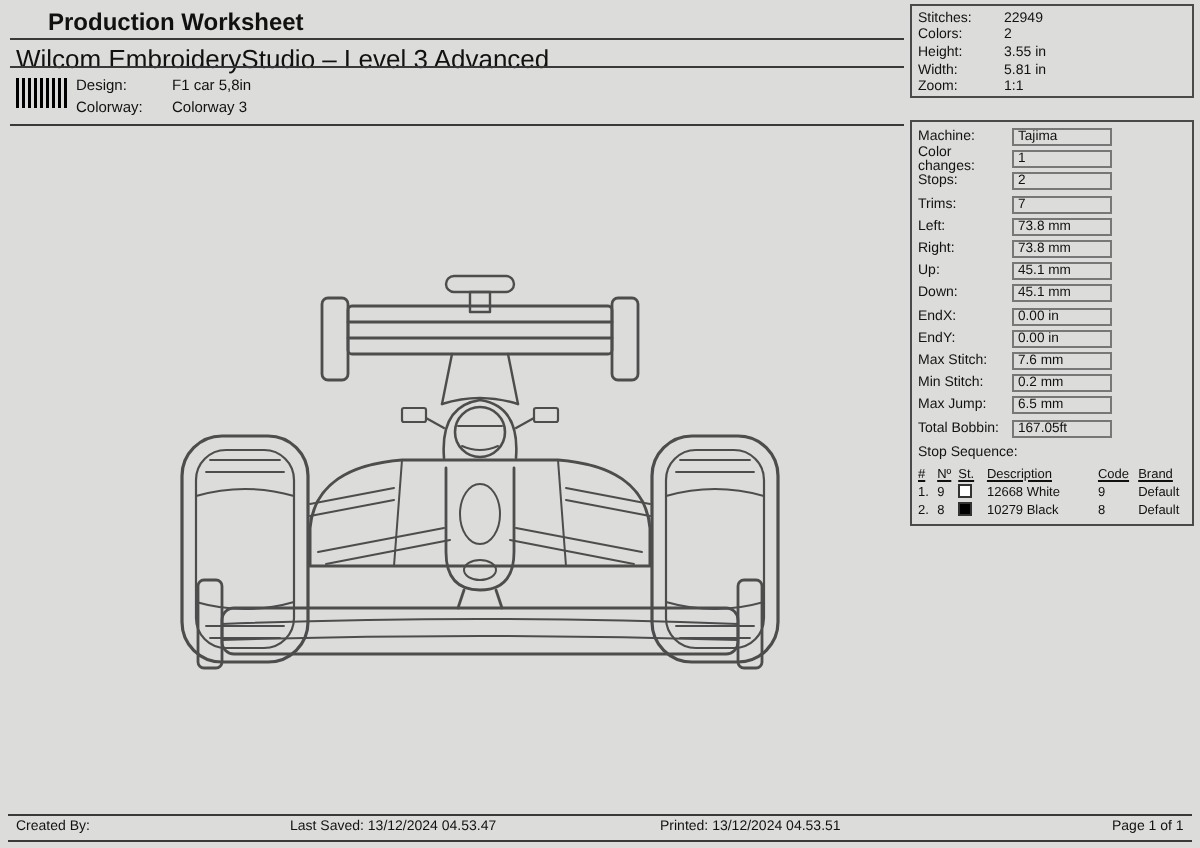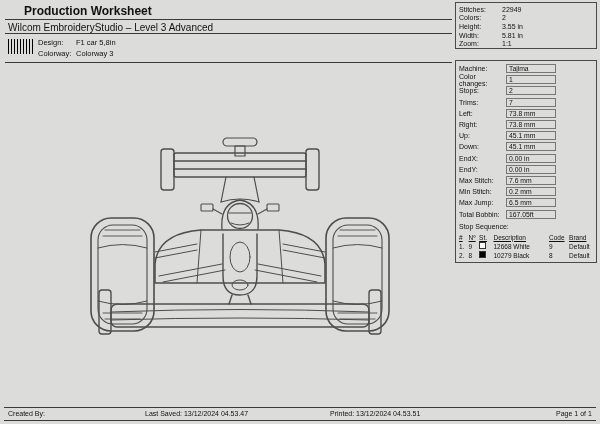--- a/index.html
+++ b/index.html
@@ -7,27 +7,27 @@
   body {
     position:relative;
     font-family:"Liberation Sans", sans-serif;
     background:#dcdcda;
     color:#111;
     overflow:hidden;
   }
   .abs { position:absolute; }
   .rule { position:absolute; height:1px; background:#3a3a3a; }
   .page-title { left:8px; top:4px; font-size:12px; font-weight:bold;padding-left:16px; }
-  .subtitle { left:8px; top:22px; font-size:10px; }
+  .subtitle { left:8px; top:22px; font-size:13px; }
   .barcode {
     left:8px; top:39px; width:26px; height:15px;
     background:repeating-linear-gradient(90deg,#000 0 1.5px,transparent 1.5px 3px);
   }
   .meta-row { position:absolute; left:38px; font-size:7.5px; display:flex; }
-  .meta-row .mlabel { width:38px; }
+  .meta-row .mlabel { width:48px; }
   .box { position:absolute; border:1px solid #4a4a4a; padding:2px 3px; }
   .summary-box { left:455px; top:2px; width:142px; height:47px; }
   .srow { display:flex; align-items:center; height:8.6px; font-size:7px; }
   .srow .lbl { width:43px; }
   .machine-box { left:455px; top:60px; width:142px; height:203px; }
   .mrow { display:flex; align-items:center; height:11.2px; font-size:7px; }
   .mrow .lbl { width:47px; }
   .vcell {
     border:1px solid #777; width:50px; height:9px;
     font-size:6.8px; padding:0 2px; display:flex; align-items:center;

